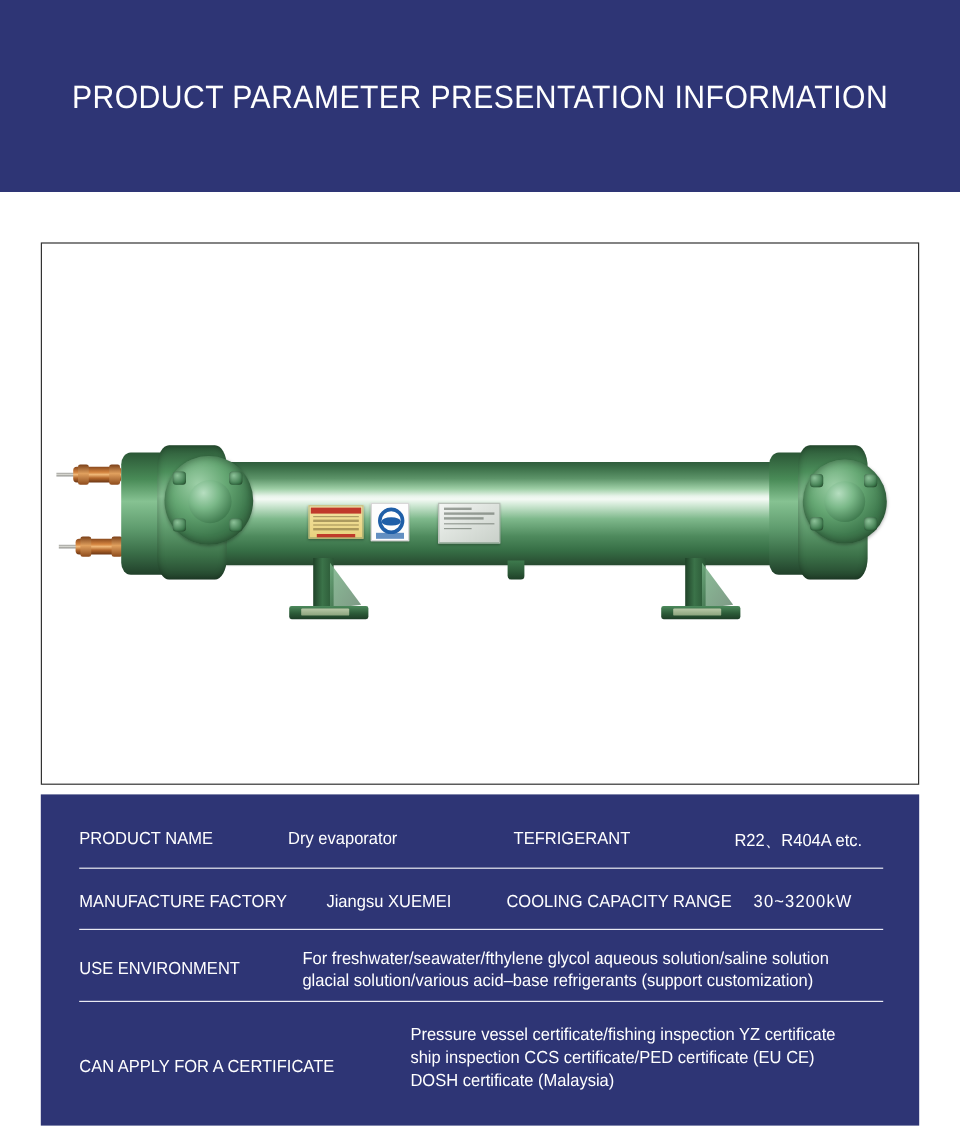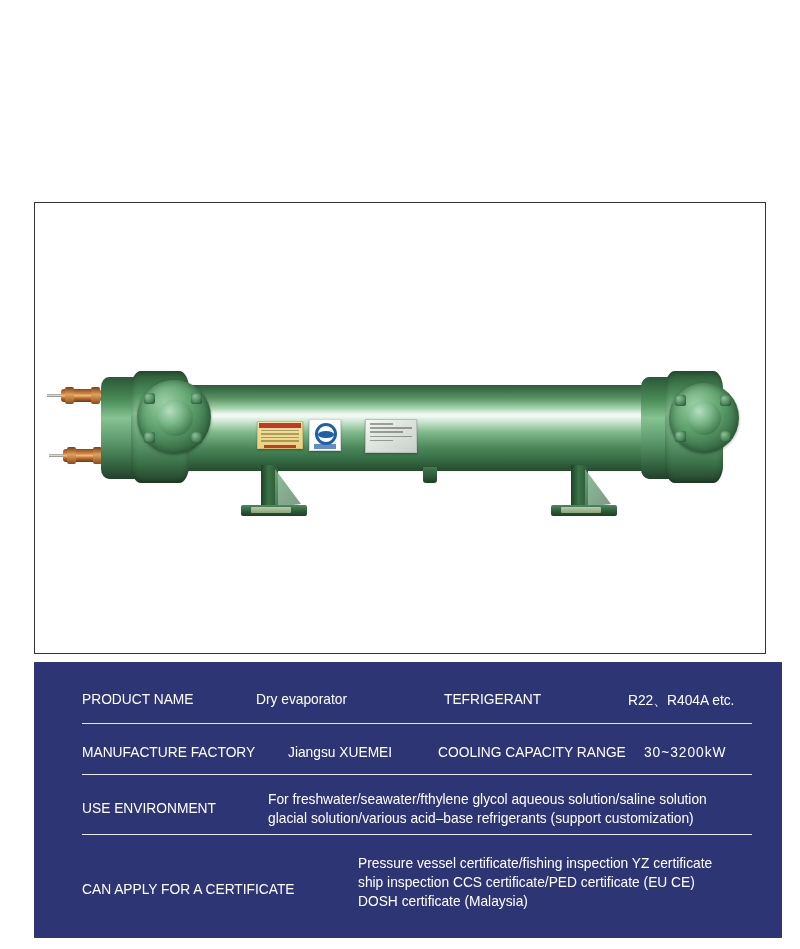--- a/index.html
+++ b/index.html
@@ -192,40 +192,43 @@
   }
   .label-plate .pl-line{
     height:1.6px;background:rgba(70,80,70,.5);margin-bottom:2.6px;
   }
   .label-plate .pl-line.short{width:55%;}
   .label-plate .pl-line.mid{width:78%;}
 
   
   .spec-table{
     position:absolute;left:34px;top:662px;width:732px;height:276px;
-    background:#2e3575;color:#ffffff;padding-left:16px;
+    background:#2e3575;color:#ffffff;
   }
   .spec-row{position:relative;}
   .sep{
     position:absolute;left:32px;width:670px;height:1.4px;background:#e9eaf2;
   }
   .cell{
     position:absolute;white-space:pre-line;color:#ffffff;
     font-family:"Liberation Sans","DejaVu Sans",sans-serif;
     transform:scaleX(.95);transform-origin:left center;
   }
   .lbl{font-size:14.5px;}
   .val{font-size:14.5px;}
   .val-multi{font-size:14.5px;line-height:19px;}
 </style>
 </head>
 <body>
 
 <div class="page">
 
+  <div class="header">
+    <div class="header-title">PRODUCT PARAMETER PRESENTATION INFORMATION</div>
+  </div>
 
   <div class="photo-frame">
     <div class="photo-stage">
       <div class="hx">
 
         <div class="copper-stem" style="left:2px;top:23px;"></div>
         <div class="copper" style="left:16px;top:18px;width:40px;"></div>
         <div class="copper-ring" style="left:20px;top:16px;"></div>
         <div class="copper-ring" style="left:46px;top:16px;"></div>
 

